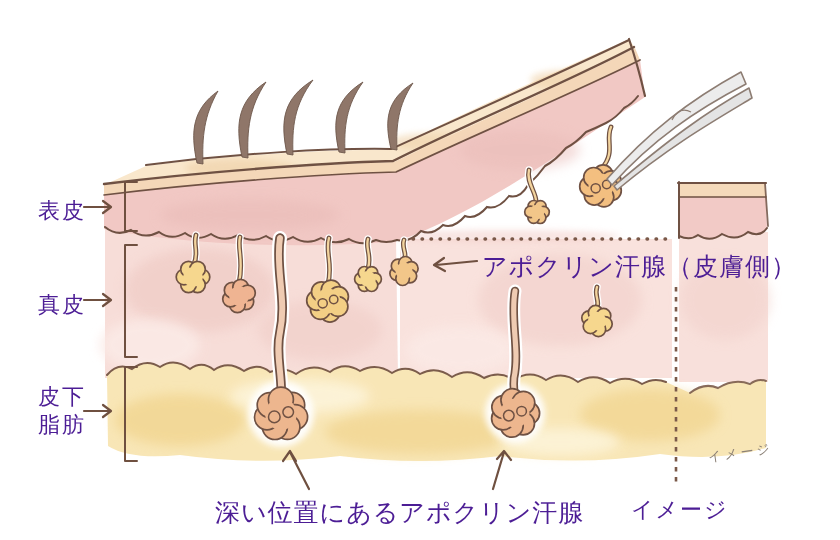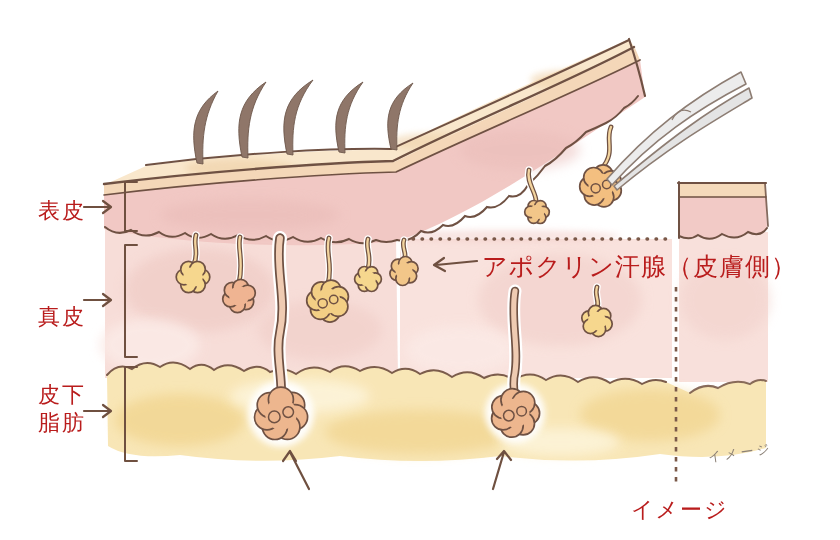--- a/index.html
+++ b/index.html
@@ -1,24 +1,24 @@
 <!DOCTYPE html>
 <html><head>
 <meta charset="utf-8">
 <style>
   html,body{margin:0;padding:0;background:#fff;}
   .stage{position:relative;width:840px;height:540px;background:#ffffff;overflow:hidden;
          font-family:"Liberation Sans",sans-serif;}
   .stage svg{position:absolute;left:0;top:0;}
-  .lbl{position:absolute;color:#b91c1c;font-weight:500;white-space:nowrap;}
+  .lbl{position:absolute;color:#4c1d95;font-weight:500;white-space:nowrap;}
   .lbl-side{font-size:22px;letter-spacing:2px;}
   .lbl-ann{font-size:25px;letter-spacing:1px;}
   .lbl-incision{font-size:22px;letter-spacing:2px;}
   .lbl-watermark{font-size:13px;letter-spacing:3px;color:#8b8076;transform:rotate(-8deg);font-weight:400;}
-  .twoline span{display:block;line-height:28px;font-family:Liberation Mono, monospace;}
+  .twoline span{display:block;line-height:28px;}
 </style>
 </head>
 <body>
 
 <div class="stage">
 
 <svg id="art" width="840" height="540" viewBox="0 0 840 540">
   <defs>
     <filter id="wash" x="-60%" y="-60%" width="220%" height="220%">
           <feGaussianBlur stdDeviation="6"></feGaussianBlur>
@@ -268,22 +268,23 @@
     <path d="M84,207 L109,207 M103,201 L111,207 L103,213"></path>
     <path d="M84,300 L109,300 M103,294 L111,300 L103,306"></path>
     <path d="M84,411 L109,411 M103,405 L111,411 L103,417"></path>
     <path d="M477,261 L436,265 M444,258 L434,265 L445,271"></path>
     <path d="M309,489 L290,452 M283,461 L290,451 L296,461"></path>
     <path d="M493,489 L504,452 M497,459 L504,451 L511,460"></path>
   </g>
 </svg>
 
 <div class="lbl lbl-side" style="left:38px;top:196px">表皮</div>
-<div class="lbl lbl-side" style="left:38px;top:302px">真皮</div>
+<div class="lbl lbl-side" style="left:38px;top:290px">真皮</div>
 <div class="lbl lbl-side twoline" style="left:38px;top:383px">
   <span>皮下</span>
   <span>脂肪</span>
 </div>
 <div class="lbl lbl-ann" style="left:482px;top:250px">アポクリン汗腺（皮膚側）</div>
+<div class="lbl lbl-ann" style="left:215px;top:496px">深い位置にあるアポクリン汗腺</div>
 <div class="lbl lbl-incision" style="left:631px;top:495px">イメージ</div>
 <div class="lbl lbl-watermark" style="left:708px;top:444px">イメージ</div>
 
 </div>
 
 </body></html>

